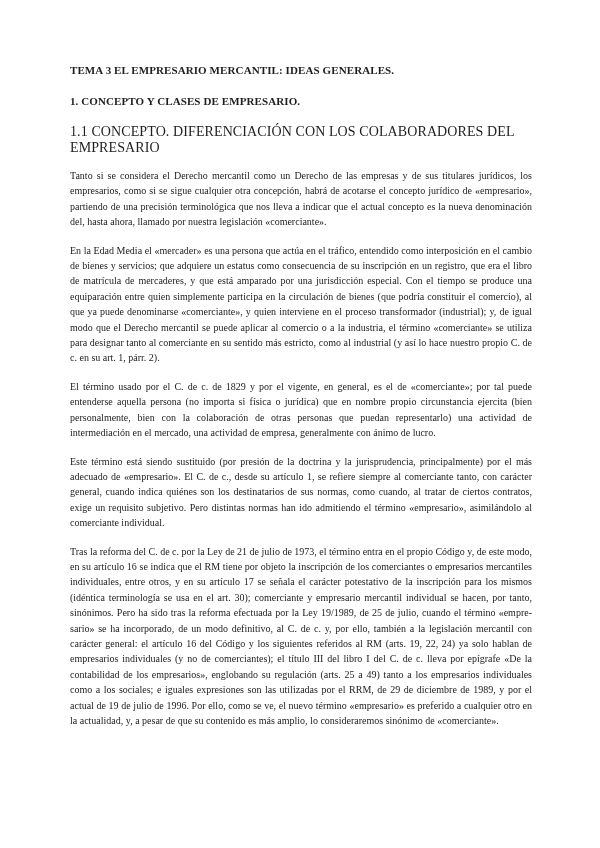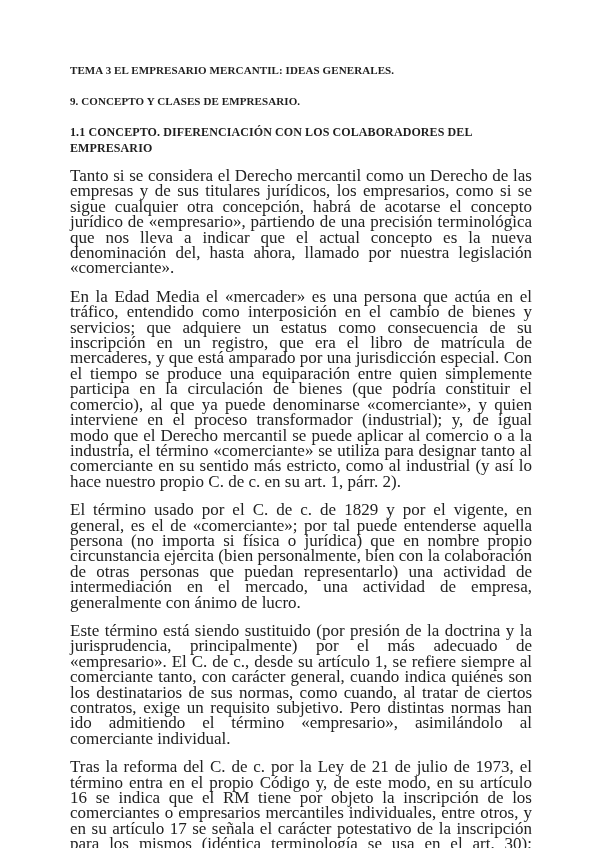--- a/index.html
+++ b/index.html
@@ -29,45 +29,45 @@
     margin: 0 0 15px 0;
   }
   .doc-heading {
     font-size: 11px;
     font-weight: bold;
     line-height: 16px;
     letter-spacing: 0.1px;
     margin: 0 0 15px 0;
   }
   .doc-subheading {
-    font-size: 12px;
-    font-weight: bold;
+    font-size: 14px;
+    font-weight: normal;
     line-height: 16px;
     letter-spacing: 0.1px;
     margin: 0 0 12px 0;
   }
   .doc-paragraph {
-    font-size: 17px;
+    font-size: 10px;
     line-height: 15.4px;
     text-align: justify;
     margin: 0 0 13px 0;
     color: #222222;
   }
   .doc-paragraph:last-child {
     margin-bottom: 13px;
   }
 </style>
 </head>
 <body>
 
 <div class="page">
 
   <h1 class="doc-title">TEMA 3 EL EMPRESARIO MERCANTIL: IDEAS GENERALES.</h1>
 
-  <h2 class="doc-heading">9. CONCEPTO Y CLASES DE EMPRESARIO.</h2>
+  <h2 class="doc-heading">1. CONCEPTO Y CLASES DE EMPRESARIO.</h2>
 
   <h3 class="doc-subheading">1.1 CONCEPTO. DIFERENCIACIÓN CON LOS COLABORADORES DEL EMPRESARIO</h3>
 
   <p class="doc-paragraph">Tanto si se considera el Derecho mercantil como un Derecho de las empresas y de sus titulares jurídicos, los empresarios, como si se sigue cualquier otra concepción, habrá de acotarse el concepto jurídico de «empresario», partiendo de una precisión terminológica que nos lleva a indicar que el actual concepto es la nueva denominación del, hasta ahora, llamado por nuestra legislación «comerciante».</p>
 
   <p class="doc-paragraph">En la Edad Media el «mercader» es una persona que actúa en el tráfico, entendido como interposición en el cambio de bienes y servicios; que adquiere un estatus como consecuencia de su inscripción en un registro, que era el libro de matrícula de mercaderes, y que está amparado por una jurisdicción especial. Con el tiempo se produce una equiparación entre quien simplemente participa en la circulación de bienes (que podría constituir el comercio), al que ya puede denominarse «comerciante», y quien interviene en el proceso transformador (industrial); y, de igual modo que el Derecho mercantil se puede aplicar al comercio o a la industria, el término «comerciante» se utiliza para designar tanto al comerciante en su sentido más estricto, como al industrial (y así lo hace nuestro propio C. de c. en su art. 1, párr. 2).</p>
 
   <p class="doc-paragraph">El término usado por el C. de c. de 1829 y por el vigente, en general, es el de «comerciante»; por tal puede entenderse aquella persona (no importa si física o jurídica) que en nombre propio circunstancia ejercita (bien personalmente, bien con la colaboración de otras personas que puedan representarlo) una actividad de intermediación en el mercado, una actividad de empresa, generalmente con ánimo de lucro.</p>
 
   <p class="doc-paragraph">Este término está siendo sustituido (por presión de la doctrina y la jurisprudencia, principalmente) por el más adecuado de «empresario». El C. de c., desde su artículo 1, se refiere siempre al comerciante tanto, con carácter general, cuando indica quiénes son los destinatarios de sus normas, como cuando, al tratar de ciertos contratos, exige un requisito subjetivo. Pero distintas normas han ido admitiendo el término «empresario», asimilándolo al comerciante individual.</p>

